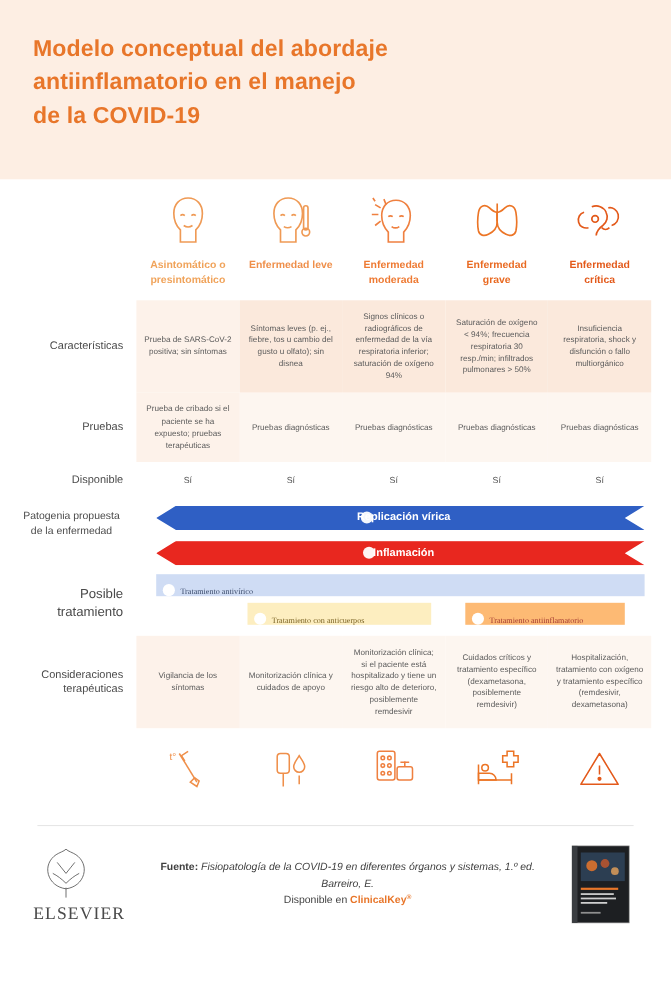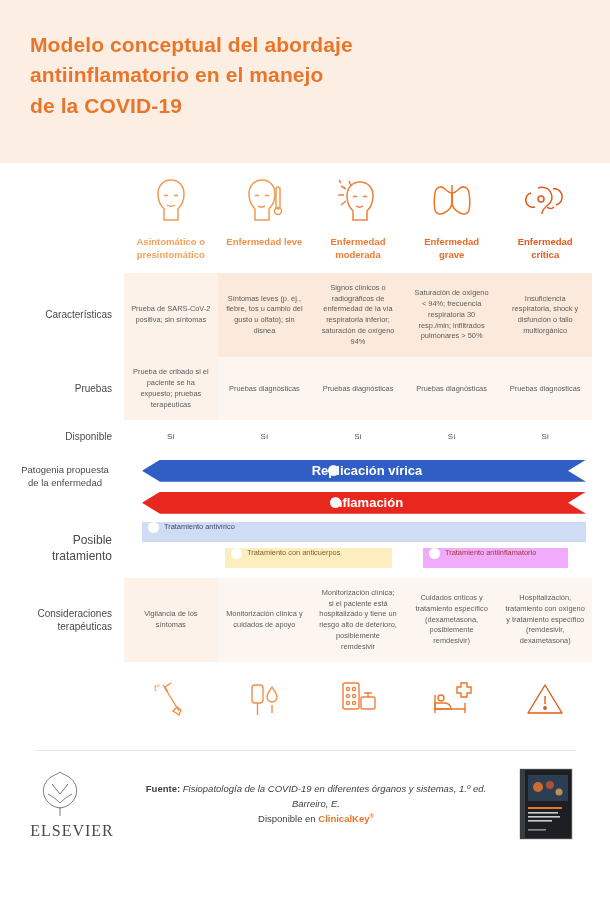--- a/index.html
+++ b/index.html
@@ -98,21 +98,21 @@
     height: 64px;
     margin-top: 2px;
   }
   .arrow {
     position: absolute;
     height: 22px;
     display: flex;
     align-items: center;
     justify-content: center;
     color: #ffffff;
-    font-size: 13px;
+    font-size: 10px;
     font-weight: bold;
   }
   .arrow .lbl { position: relative; z-index: 3; padding-left: 14px; }
   .arrow .dot {
     position: absolute;
     z-index: 3;
     width: 11px; height: 11px;
     border-radius: 50%;
     background: rgba(255,255,255,0.95);
   }
@@ -154,42 +154,43 @@
     text-align: right;
     padding-right: 12px;
     font-size: 12px;
     color: #4a4a4a;
     line-height: 1.35;
   }
   .bar {
     position: absolute;
     height: 20px;
     display: flex;
-    align-items: flex-start;
+    align-items: flex-end;
     font-size: 7.4px;
     padding-left: 6px;
+    font-family: Liberation Serif, serif;
   }
   .bar .ic {
     width: 11px; height: 11px; border-radius: 50%;
     display: inline-block; margin-right: 5px;
     flex: 0 0 auto;
   }
   .bar-antiviral {
     top: 2px; left: 124px; right: 6px;
     background: #cfdcf4; color: #3a4a6b;
   }
   .bar-antiviral .ic { background: #ffffff; }
   .bar-anticuerpos {
     top: 28px; left: 207px; right: 200px;
     background: #fdeec0; color: #7a6324;
   }
   .bar-anticuerpos .ic { background: #ffffff; }
   .bar-antiinfl {
     top: 28px; left: 405px; right: 24px;
-    background: #f0abfc; color: #a33a32;
+    background: #fdba74; color: #a33a32;
   }
   .bar-antiinfl .ic { background: #ffffff; }
 
   
   .bottom-icons {
     display: grid;
     grid-template-columns: 106px repeat(5, 1fr);
     height: 76px;
   }
   .bicell {

